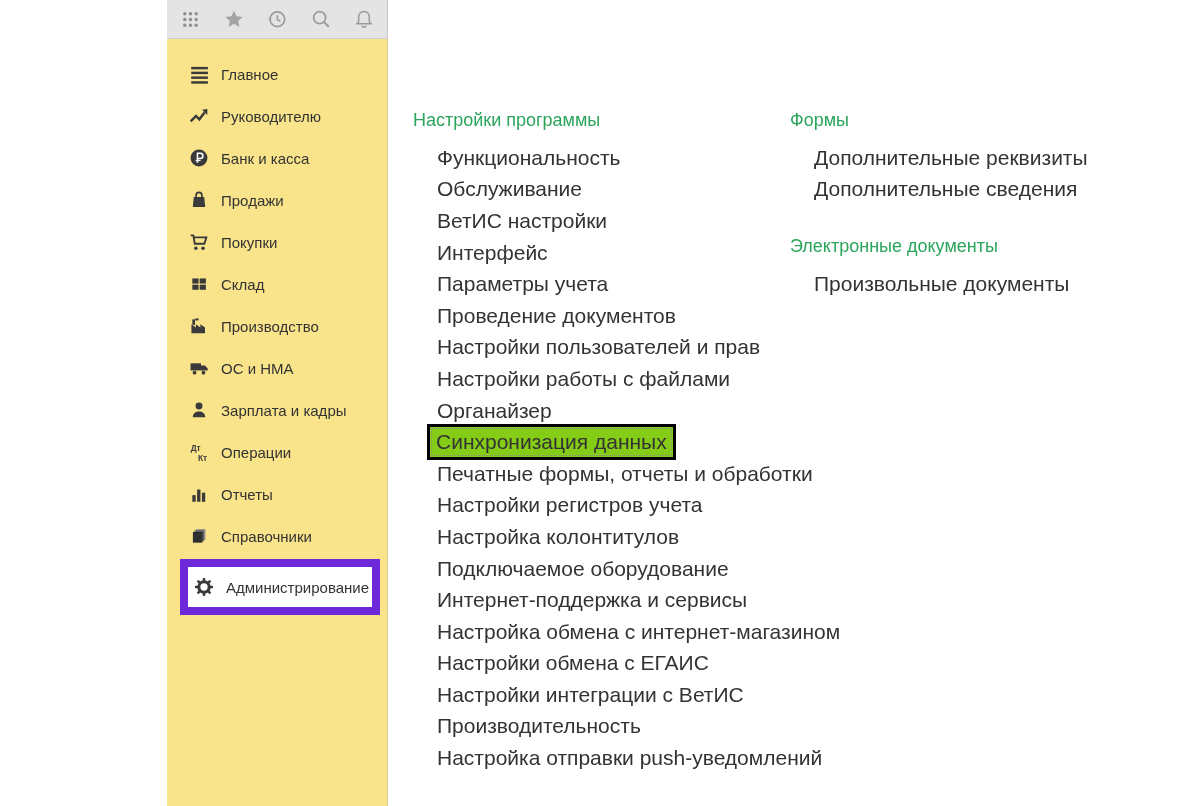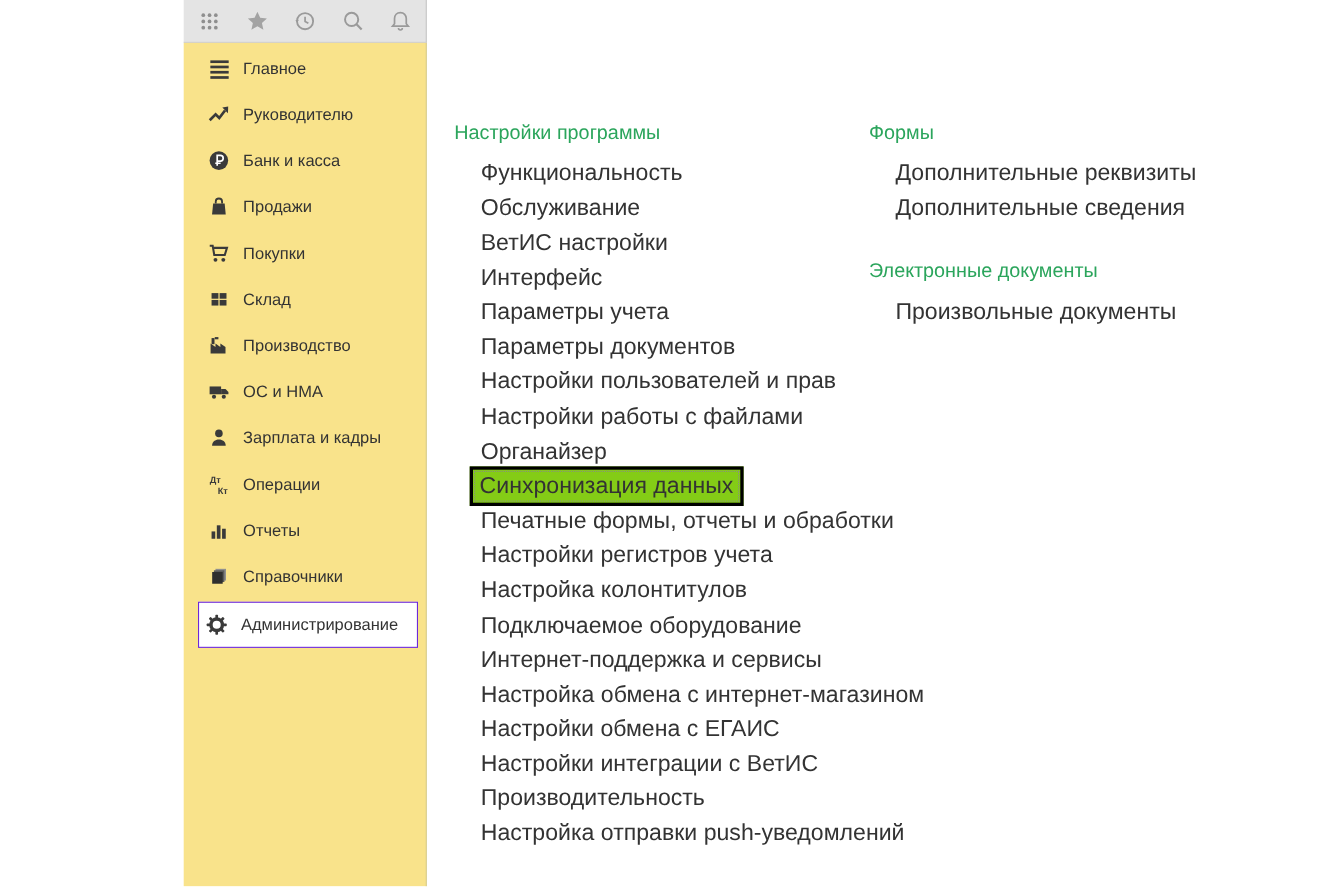--- a/index.html
+++ b/index.html
@@ -9,27 +9,27 @@
 
   
   .app-sidebar { position:absolute; left:167px; top:0; width:221px; height:806px; }
   .qa-toolbar {
     height:38px; background:#e4e4e4; border-bottom:1px solid #cfcfcf; border-right:1px solid #c6c6c6;
     display:flex; align-items:center; justify-content:space-between; padding:0 12px; width:196px;
   }
   .qa-icon { width:22px; height:22px; display:flex; align-items:center; justify-content:center; cursor:pointer; }
   .side-nav {
     position:absolute; top:39px; left:0; right:0; bottom:0; background:#f9e38b;
-    border-right:1px solid #d6cc92; padding-top:2px;
+    border-right:1px solid #d6cc92; padding-top:14px;
   }
   .nav-item { height:42px; display:flex; align-items:center; padding-left:22px; cursor:pointer; }
   .nav-icon { width:20px; height:20px; margin-right:12px; display:flex; align-items:center; justify-content:center; flex:none;text-align:right; }
   .nav-label { font-size:15px; color:#333; white-space:nowrap; }
   .nav-item.active {
-    background:#fff; border:1px solid #6d28d9; margin:2px 7px 2px 13px;
+    background:#fff; border:8px solid #6d28d9; margin:2px 7px 2px 13px;
     height:40px; padding-left:6px;
   }
 
   
   .col { position:absolute; top:107px; }
   .col-settings { left:413px; width:380px; }
   .col-right { left:790px; width:300px; }
   .sec-title { font-size:18px; line-height:26px; font-weight:400; color:#2ba55c; white-space:nowrap; }
   .sec-title.second { margin-top:28px; }
   .link-list { list-style:none; margin:9px 0 0 0; padding-left:24px; }
@@ -263,21 +263,21 @@
           <li>
             <span class="link-text">ВетИС настройки</span>
           </li>
           <li>
             <span class="link-text">Интерфейс</span>
           </li>
           <li>
             <span class="link-text">Параметры учета</span>
           </li>
           <li>
-            <span class="link-text">Параметры документов</span>
+            <span class="link-text">Проведение документов</span>
           </li>
           <li>
             <span class="link-text">Настройки пользователей и прав</span>
           </li>
           <li>
             <span class="link-text">Настройки работы с файлами</span>
           </li>
           <li>
             <span class="link-text">Органайзер</span>
           </li>

